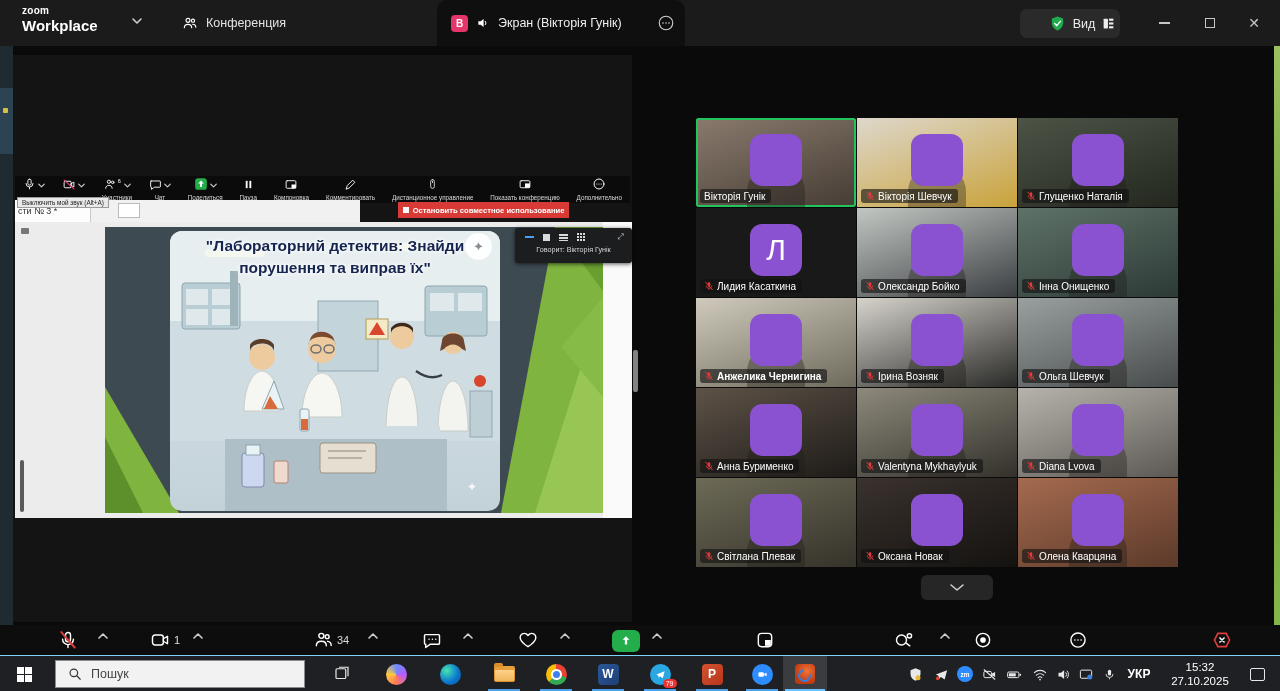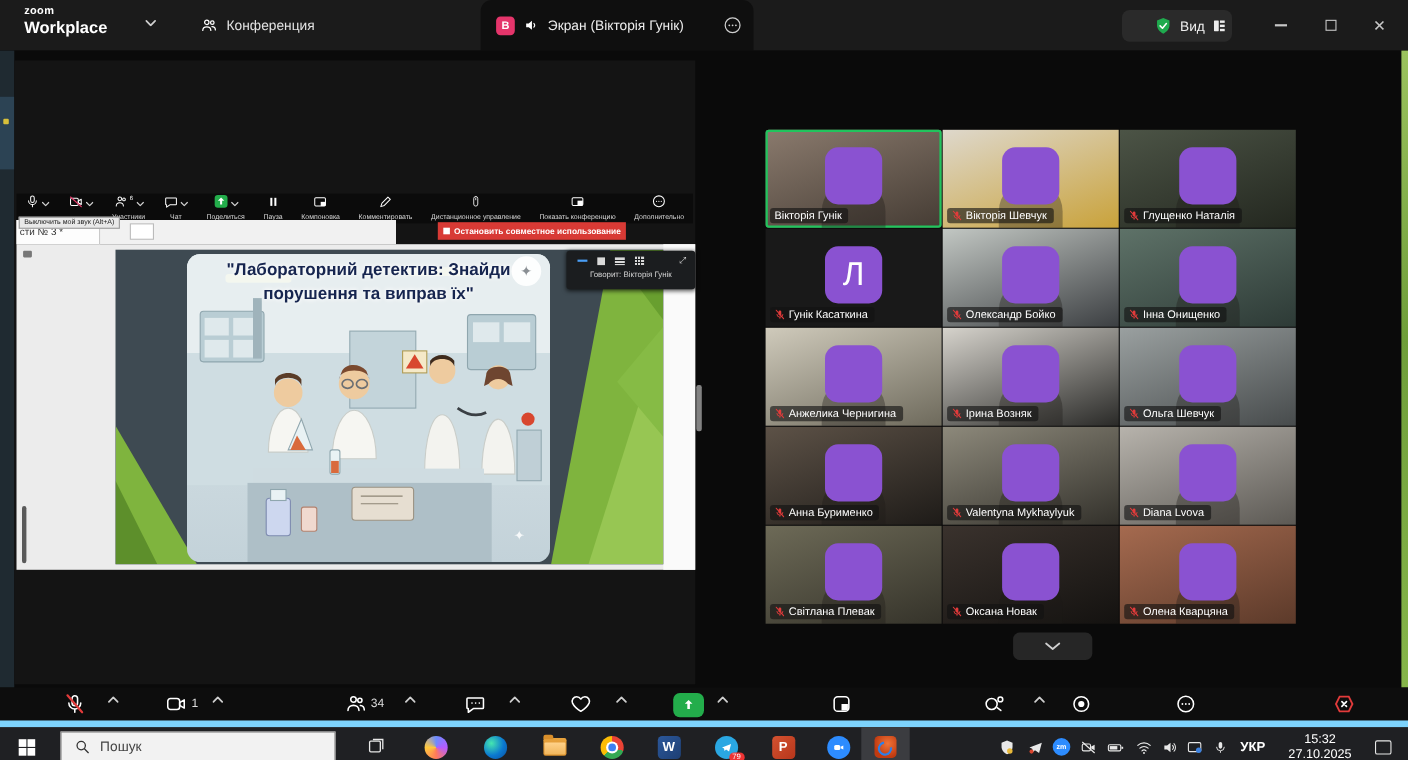--- a/index.html
+++ b/index.html
@@ -83,21 +83,21 @@
   .gal-more { position:absolute; left:921px; top:529px; width:72px; height:25px; background:#262626; border-radius:6px; display:flex; align-items:center; justify-content:center; }
 
   
   .zbar { position:absolute; left:0; top:625px; width:1280px; height:30px; background:#0d0d0d; overflow:hidden; }
   .bt { position:absolute; top:5px; display:flex; align-items:center; gap:4px; color:#fff; }
   .cnt { font-size:11px; color:#ddd; }
   .share-btn { width:28px; height:22px; background:#23ad4b; border-radius:6px; display:flex; align-items:center; justify-content:center; }
   .endx { width:24px; height:20px; color:#e23b3b; display:flex; align-items:center; justify-content:center; }
 
   
-  .taskbar { position:absolute; left:0; top:655px; width:1280px; height:36px; background:#1f2023; border-top:6px solid #7dd3fc; }
+  .taskbar { position:absolute; left:0; top:655px; width:1280px; height:36px; background:#1f2023; border-top:1px solid #7dd3fc; }
   .tb-start { position:absolute; left:0; top:0; width:48px; height:36px; display:flex; align-items:center; justify-content:center; }
   .winlogo { width:15px; height:15px; display:grid; grid-template-columns:7px 7px; grid-template-rows:7px 7px; gap:1px; }
   .winlogo i { background:#fff; }
   .tb-search { position:absolute; left:55px; top:4px; width:250px; height:28px; background:#f2f2f2; border:1px solid #8a8a8a; display:flex; align-items:center; gap:9px; padding-left:12px; }
   .tb-search .q { color:#444; font-size:12.5px; }
   .tb-ico { position:absolute; top:0; width:44px; height:36px; display:flex; align-items:center; justify-content:center; }
   .underline { position:absolute; top:33px; height:3px; width:32px; background:#4f9ee8; }
   .round20 { width:21px; height:21px; border-radius:50%; }
   .copilot { background:conic-gradient(#6b8cff,#b55bff,#ff7a59,#ffc83d,#6b8cff); }
   .edge { background:radial-gradient(circle at 32% 32%, #45e6b0, #0b79d0 55%, #0a4f9e); }
@@ -450,21 +450,21 @@
         <div class="tile" style="background: linear-gradient(160deg, rgb(25, 25, 25), rgb(25, 25, 25));">
 
     <div class="avatar-sq">Л</div>
     <div class="name-label">
       <svg class="mute-ic" width="10" height="10" viewBox="0 0 24 24">
               <rect x="9" y="3" width="6" height="11" rx="3" fill="#e23b3b"></rect>
               <path d="M5.5 11a6.5 6.5 0 0 0 13 0" fill="none" stroke="#e23b3b" stroke-width="2"></path>
               <line x1="12" y1="17" x2="12" y2="21" stroke="#e23b3b" stroke-width="2"></line>
               <line x1="4" y1="2.5" x2="20" y2="21" stroke="#e23b3b" stroke-width="2.4" stroke-linecap="round"></line>
             </svg>
-      <span class="pname">Гунік Касаткина</span>
+      <span class="pname">Лидия Касаткина</span>
     </div>
   </div>
         <div class="tile" style="background: linear-gradient(160deg, rgb(194, 199, 195), rgb(60, 63, 66));">
     <div class="sil"></div>
     <div class="avatar-sq" hidden=""></div>
     <div class="name-label">
       <svg class="mute-ic" width="10" height="10" viewBox="0 0 24 24">
               <rect x="9" y="3" width="6" height="11" rx="3" fill="#e23b3b"></rect>
               <path d="M5.5 11a6.5 6.5 0 0 0 13 0" fill="none" stroke="#e23b3b" stroke-width="2"></path>
               <line x1="12" y1="17" x2="12" y2="21" stroke="#e23b3b" stroke-width="2"></line>
@@ -479,21 +479,21 @@
     <div class="name-label">
       <svg class="mute-ic" width="10" height="10" viewBox="0 0 24 24">
               <rect x="9" y="3" width="6" height="11" rx="3" fill="#e23b3b"></rect>
               <path d="M5.5 11a6.5 6.5 0 0 0 13 0" fill="none" stroke="#e23b3b" stroke-width="2"></path>
               <line x1="12" y1="17" x2="12" y2="21" stroke="#e23b3b" stroke-width="2"></line>
               <line x1="4" y1="2.5" x2="20" y2="21" stroke="#e23b3b" stroke-width="2.4" stroke-linecap="round"></line>
             </svg>
       <span class="pname">Інна Онищенко</span>
     </div>
   </div>
-        <div class="tile" style="background: linear-gradient(160deg, rgb(207, 202, 187), rgb(110, 106, 92));">
+        <div class="tile" style="background: linear-gradient(160deg, rgb(207, 202, 187), rgb(110, 106, 92)); font-weight: bold;">
     <div class="sil"></div>
     <div class="avatar-sq" hidden=""></div>
     <div class="name-label">
       <svg class="mute-ic" width="10" height="10" viewBox="0 0 24 24">
               <rect x="9" y="3" width="6" height="11" rx="3" fill="#e23b3b"></rect>
               <path d="M5.5 11a6.5 6.5 0 0 0 13 0" fill="none" stroke="#e23b3b" stroke-width="2"></path>
               <line x1="12" y1="17" x2="12" y2="21" stroke="#e23b3b" stroke-width="2"></line>
               <line x1="4" y1="2.5" x2="20" y2="21" stroke="#e23b3b" stroke-width="2.4" stroke-linecap="round"></line>
             </svg>
       <span class="pname">Анжелика Чернигина</span>

